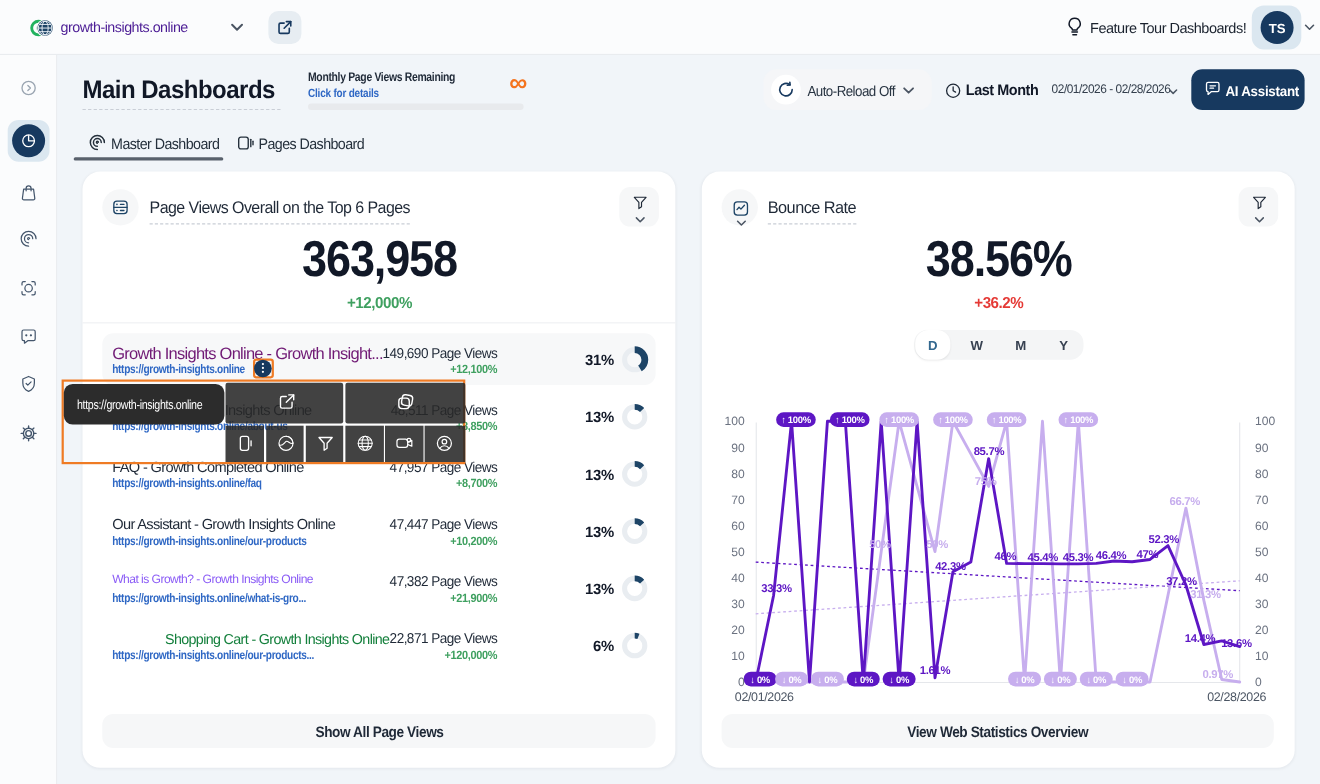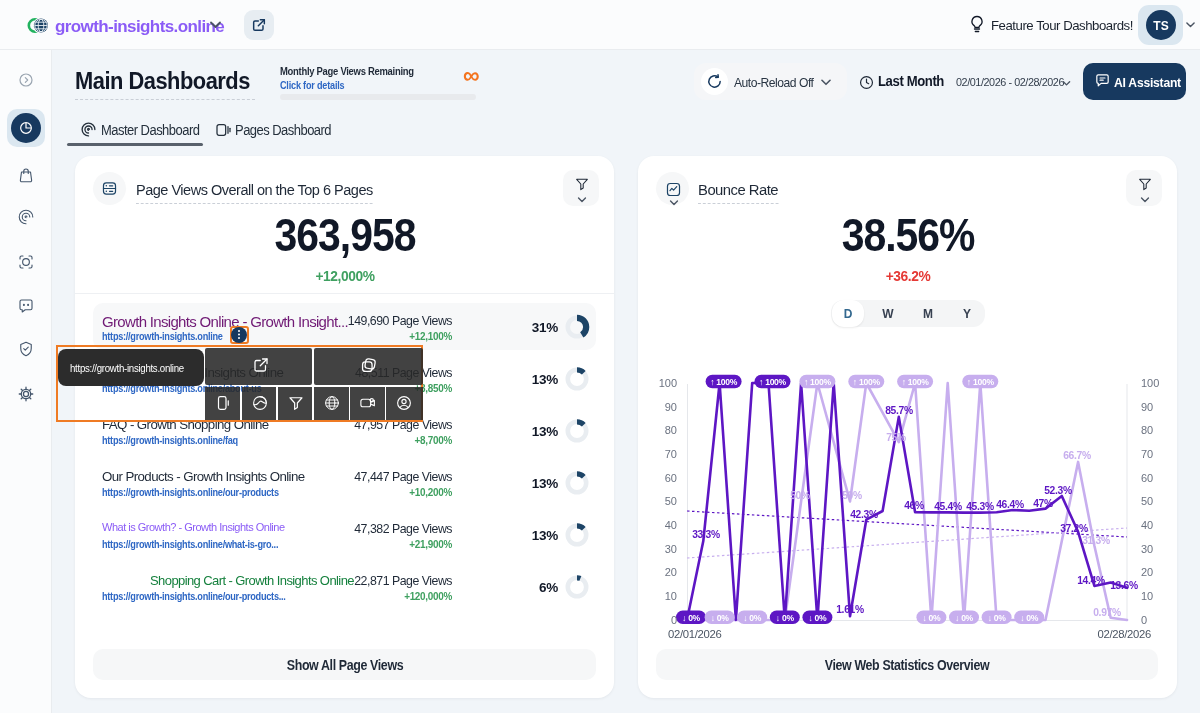--- a/index.html
+++ b/index.html
@@ -13,21 +13,21 @@
 <circle cx="8" cy="11.5" r="6.2" stroke="#22b25f" stroke-width="2.6"></circle>
 <circle cx="8" cy="11.5" r="2" fill="#22b25f"></circle>
 <circle cx="14" cy="11.5" r="8" fill="#fff"></circle>
 <circle cx="14" cy="11.5" r="7" fill="#1d4466"></circle>
 <g stroke="#e8eef4" stroke-width="0.9" fill="none">
 <circle cx="14" cy="11.5" r="6.2"></circle>
       <ellipse cx="14" cy="11.5" rx="2.8" ry="6.2"></ellipse>
 <path d="M7.8 11.5h12.4M8.6 8.2h10.8M8.6 14.8h10.8"></path>
     </g>
   </svg>
-<div class="abs txt" style="left:55px;top:17px;font-size:17px;color:#8b5cf6;letter-spacing:-0.035em;font-weight:bold;">growth-insights.online</div>
+<div class="abs txt" style="left:55px;top:17px;font-size:13px;color:#4c1d95;letter-spacing:-0.035em;font-weight:normal;">growth-insights.online</div>
 <svg class="abs" style="left:209px;top:20px" width="13" height="10" viewBox="0 0 13 10" fill="none" stroke="#4b5563" stroke-width="1.8" stroke-linecap="round" stroke-linejoin="round">
     <path d="M2 2.5l4.5 4.5L11 2.5"></path>
   </svg>
 <div class="abs" style="left:244px;top:10px;width:30px;height:30px;background:#e7edf2;border-radius:9px"></div>
 <svg class="abs" style="left:251px;top:17px" width="16" height="16" viewBox="0 0 24 24" fill="none" stroke="#17395f" stroke-width="2.2" stroke-linecap="round" stroke-linejoin="round">
     <path d="M14 4h6v6"></path>
     <path d="M20 4l-9 9"></path>
     <path d="M18 13v5a2 2 0 0 1-2 2H6a2 2 0 0 1-2-2V8a2 2 0 0 1 2-2h5"></path>
   </svg>
 <svg class="abs" style="left:967px;top:14px" width="20" height="20" viewBox="0 0 24 24" fill="none" stroke="#111827" stroke-width="1.6" stroke-linecap="round" stroke-linejoin="round">
@@ -170,32 +170,32 @@
 <div class="abs txt" style="left:102px;top:381.5px;font-size:11.2px;color:#2e67c4;letter-spacing:-0.03em;font-weight:bold;transform:scaleX(0.82);transform-origin:0 0;">https://growth-insights.online/about-us</div>
 <div class="abs txt" style="left:302px;top:364.5px;width:150px;text-align:right;font-size:13px;color:#1f2937;letter-spacing:-0.04em;transform:scaleX(0.95);transform-origin:100% 0;">48,511 Page Views</div>
 <div class="abs txt" style="left:352px;top:381.5px;width:100px;text-align:right;font-size:10.8px;color:#3fa060;letter-spacing:-0.03em;font-weight:bold;transform:scaleX(0.92);transform-origin:100% 0;">+8,850%</div>
 <div class="abs txt" style="left:498px;top:371.5px;width:60px;text-align:right;font-size:13.5px;color:#111827;letter-spacing:-0.02em;font-weight:bold;">13%</div>
 
 <svg class="abs" style="left:561px;top:363px" width="32" height="32" viewBox="0 0 32 32">
     <circle cx="16" cy="16" r="9.2" stroke="#e9edf1" stroke-width="4.6" fill="none"></circle>
     <circle cx="16" cy="16" r="9.2" stroke="#1d4466" stroke-width="5.2" fill="none" stroke-dasharray="7.51 57.81" transform="rotate(-90 16 16)" stroke-linecap="butt"></circle>
   </svg>
 
-<div class="abs txt" style="left:102px;top:416.5px;font-size:13.3px;color:#1f2937;letter-spacing:-0.045em;">FAQ - Growth Shopping Online</div>
+<div class="abs txt" style="left:102px;top:416.5px;font-size:13.3px;color:#1f2937;letter-spacing:-0.045em;">FAQ - Growth Completed Online</div>
 <div class="abs txt" style="left:102px;top:433.5px;font-size:11.2px;color:#2e67c4;letter-spacing:-0.03em;font-weight:bold;transform:scaleX(0.82);transform-origin:0 0;">https://growth-insights.online/faq</div>
 <div class="abs txt" style="left:302px;top:416.5px;width:150px;text-align:right;font-size:13px;color:#1f2937;letter-spacing:-0.04em;transform:scaleX(0.95);transform-origin:100% 0;">47,957 Page Views</div>
 <div class="abs txt" style="left:352px;top:433.5px;width:100px;text-align:right;font-size:10.8px;color:#3fa060;letter-spacing:-0.03em;font-weight:bold;transform:scaleX(0.92);transform-origin:100% 0;">+8,700%</div>
 <div class="abs txt" style="left:498px;top:423.5px;width:60px;text-align:right;font-size:13.5px;color:#111827;letter-spacing:-0.02em;font-weight:bold;">13%</div>
 
 <svg class="abs" style="left:561px;top:415px" width="32" height="32" viewBox="0 0 32 32">
     <circle cx="16" cy="16" r="9.2" stroke="#e9edf1" stroke-width="4.6" fill="none"></circle>
     <circle cx="16" cy="16" r="9.2" stroke="#1d4466" stroke-width="5.2" fill="none" stroke-dasharray="7.51 57.81" transform="rotate(-90 16 16)" stroke-linecap="butt"></circle>
   </svg>
 
-<div class="abs txt" style="left:102px;top:468.5px;font-size:13.3px;color:#1f2937;letter-spacing:-0.045em;">Our Products - Growth Insights Online</div>
+<div class="abs txt" style="left:102px;top:468.5px;font-size:13.3px;color:#1f2937;letter-spacing:-0.045em;">Our Assistant - Growth Insights Online</div>
 <div class="abs txt" style="left:102px;top:485.5px;font-size:11.2px;color:#2e67c4;letter-spacing:-0.03em;font-weight:bold;transform:scaleX(0.82);transform-origin:0 0;">https://growth-insights.online/our-products</div>
 <div class="abs txt" style="left:302px;top:468.5px;width:150px;text-align:right;font-size:13px;color:#1f2937;letter-spacing:-0.04em;transform:scaleX(0.95);transform-origin:100% 0;">47,447 Page Views</div>
 <div class="abs txt" style="left:352px;top:485.5px;width:100px;text-align:right;font-size:10.8px;color:#3fa060;letter-spacing:-0.03em;font-weight:bold;transform:scaleX(0.92);transform-origin:100% 0;">+10,200%</div>
 <div class="abs txt" style="left:498px;top:475.5px;width:60px;text-align:right;font-size:13.5px;color:#111827;letter-spacing:-0.02em;font-weight:bold;">13%</div>
 
 <svg class="abs" style="left:561px;top:467px" width="32" height="32" viewBox="0 0 32 32">
     <circle cx="16" cy="16" r="9.2" stroke="#e9edf1" stroke-width="4.6" fill="none"></circle>
     <circle cx="16" cy="16" r="9.2" stroke="#1d4466" stroke-width="5.2" fill="none" stroke-dasharray="7.51 57.81" transform="rotate(-90 16 16)" stroke-linecap="butt"></circle>
   </svg>
 

